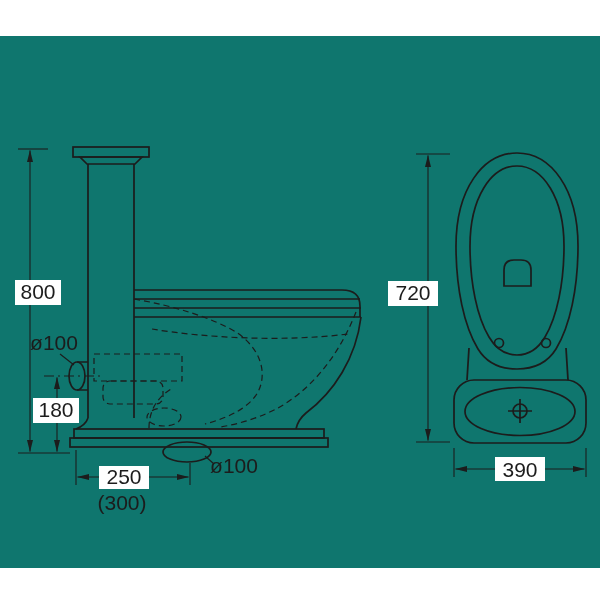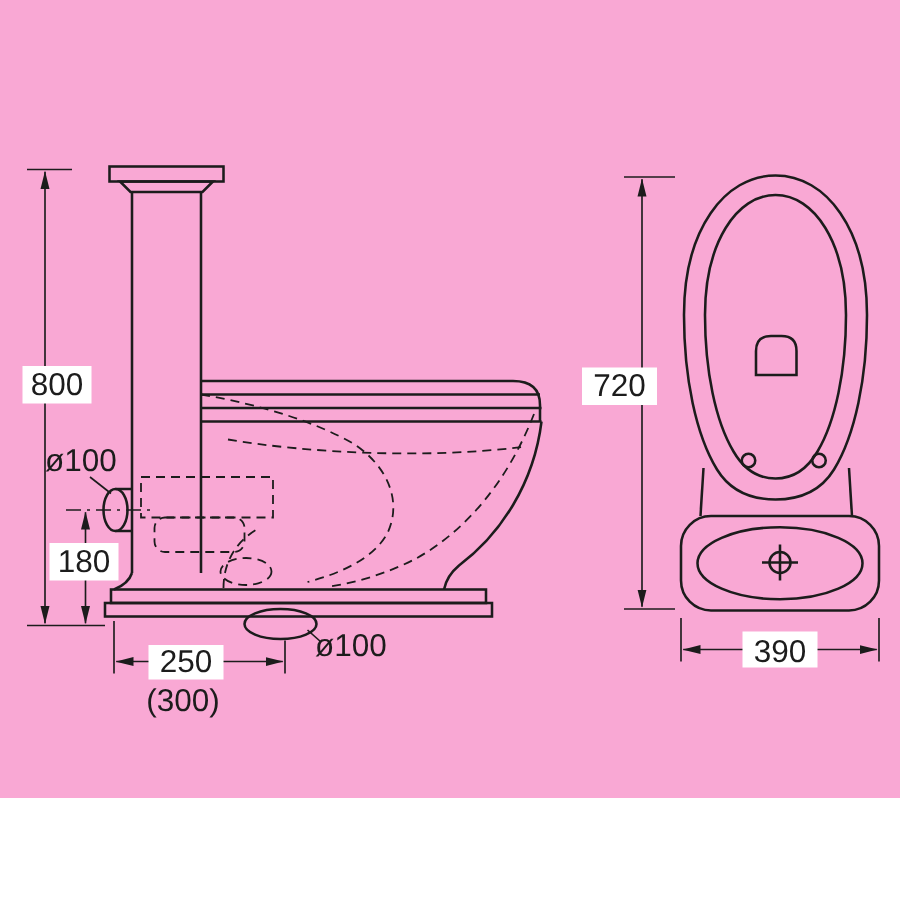--- a/index.html
+++ b/index.html
@@ -1,16 +1,16 @@
 <!DOCTYPE html>
 <html><head>
 <meta charset="utf-8">
 <style>
   html,body{margin:0;padding:0;background:#ffffff;}
-  .canvas{width:600px;height:532px;background:#f9a8d4;position:relative;overflow:hidden;}
+  .canvas{width:600px;height:532px;background:#0f766e;position:relative;overflow:hidden;margin-top:36px;}
   svg{display:block;}
   text{font-family:"Liberation Sans",sans-serif;font-size:21px;fill:#1c1c1c;}
   .dimbg{fill:#ffffff;stroke:none;}
 </style>
 </head>
 <body>
 
 <div class="canvas">
 <svg width="600" height="600" viewBox="0 0 600 600">
   <defs>

